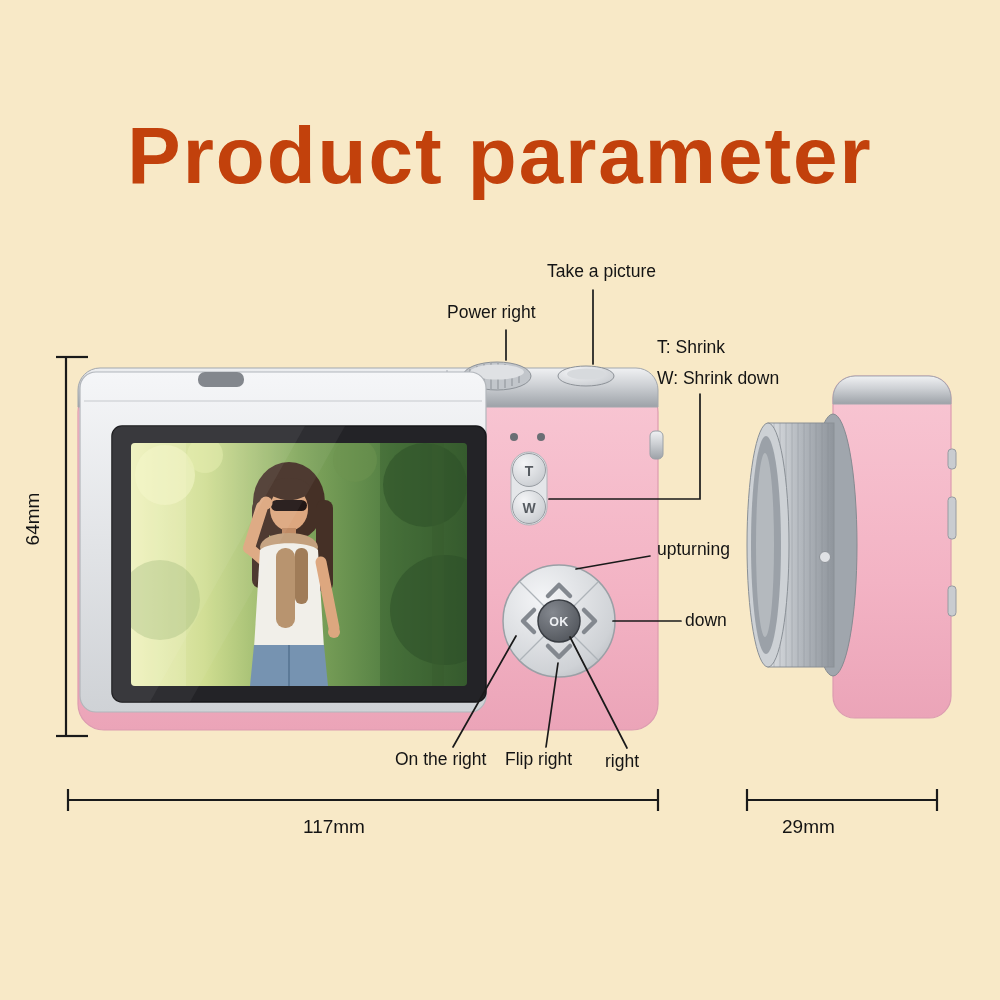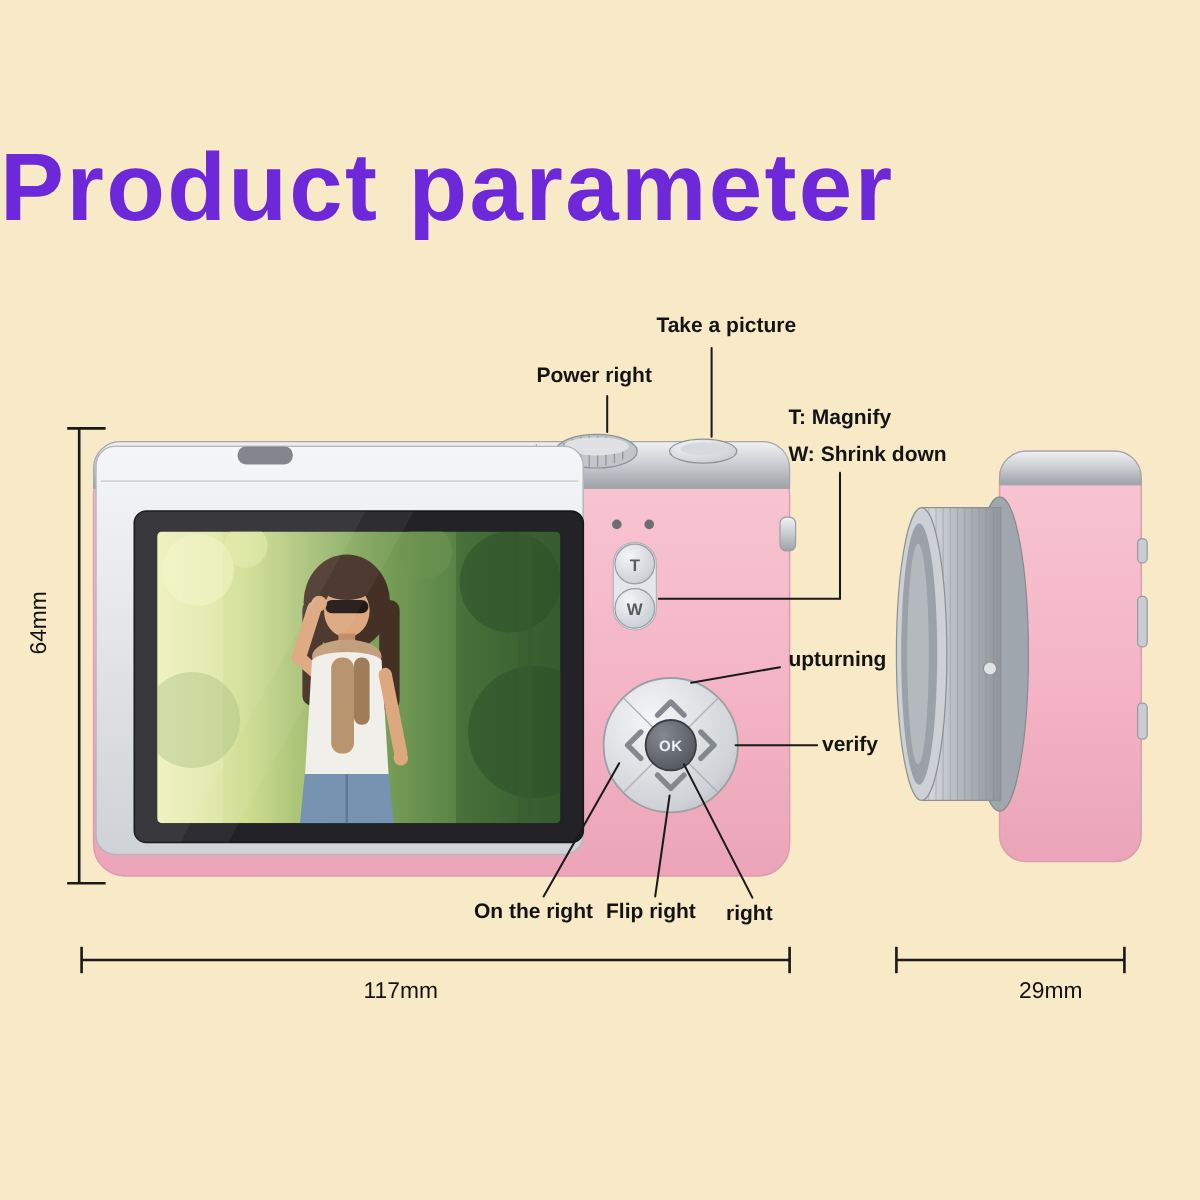--- a/index.html
+++ b/index.html
@@ -7,25 +7,25 @@
   body {
     position:relative;
     background:#f8e9c7;
     font-family:"Liberation Sans","DejaVu Sans",sans-serif;
     overflow:hidden;
     color:#141414;
   }
   .canvas { position:absolute; inset:0; }
   .title {
     position:absolute; top:110px; left:0; width:100%;
-    font-size:80px; font-weight:800;
-    letter-spacing:2px; color:#6d28d9; white-space:nowrap;
+    text-align:center; font-size:80px; font-weight:800;
+    letter-spacing:2px; color:#c2410c; white-space:nowrap;
   }
   .label {
-    position:absolute; font-size:17.5px; font-weight:700;
+    position:absolute; font-size:17.5px; font-weight:400;
     color:#141414; white-space:nowrap; line-height:1.2;
   }
   .dim {
     position:absolute; font-size:19px; font-weight:500; color:#141414;
     white-space:nowrap;
   }
   .dim-height {
     left:-2px; top:508px; width:70px; text-align:center;
     transform:rotate(-90deg);
   }
@@ -239,25 +239,25 @@
       <path d="M68,789 L68,811"></path>
       <path d="M658,789 L658,811"></path>
       <path d="M747,800 L937,800"></path>
       <path d="M747,789 L747,811"></path>
       <path d="M937,789 L937,811"></path>
     </g>
   </svg>
 
   <div class="label" style="left:547px; top:261px">Take a picture</div>
   <div class="label" style="left:447px; top:302px">Power right</div>
-  <div class="label" style="left:657px; top:337px">T: Magnify</div>
+  <div class="label" style="left:657px; top:337px">T: Shrink</div>
   <div class="label" style="left:657px; top:368px">W: Shrink down</div>
   <div class="label" style="left:657px; top:539px">upturning</div>
-  <div class="label" style="left:685px; top:610px">verify</div>
+  <div class="label" style="left:685px; top:610px">down</div>
   <div class="label" style="left:395px; top:749px">On the right</div>
   <div class="label" style="left:505px; top:749px">Flip right</div>
   <div class="label" style="left:605px; top:751px">right</div>
 
   <div class="dim dim-height">64mm</div>
   <div class="dim" style="left:303px; top:816px; width:120px; ">117mm</div>
-  <div class="dim" style="left:782px; top:816px; width:120px; text-align:right">29mm</div>
+  <div class="dim" style="left:782px; top:816px; width:120px; text-align:left">29mm</div>
 
 </div>
 
 </body></html>

